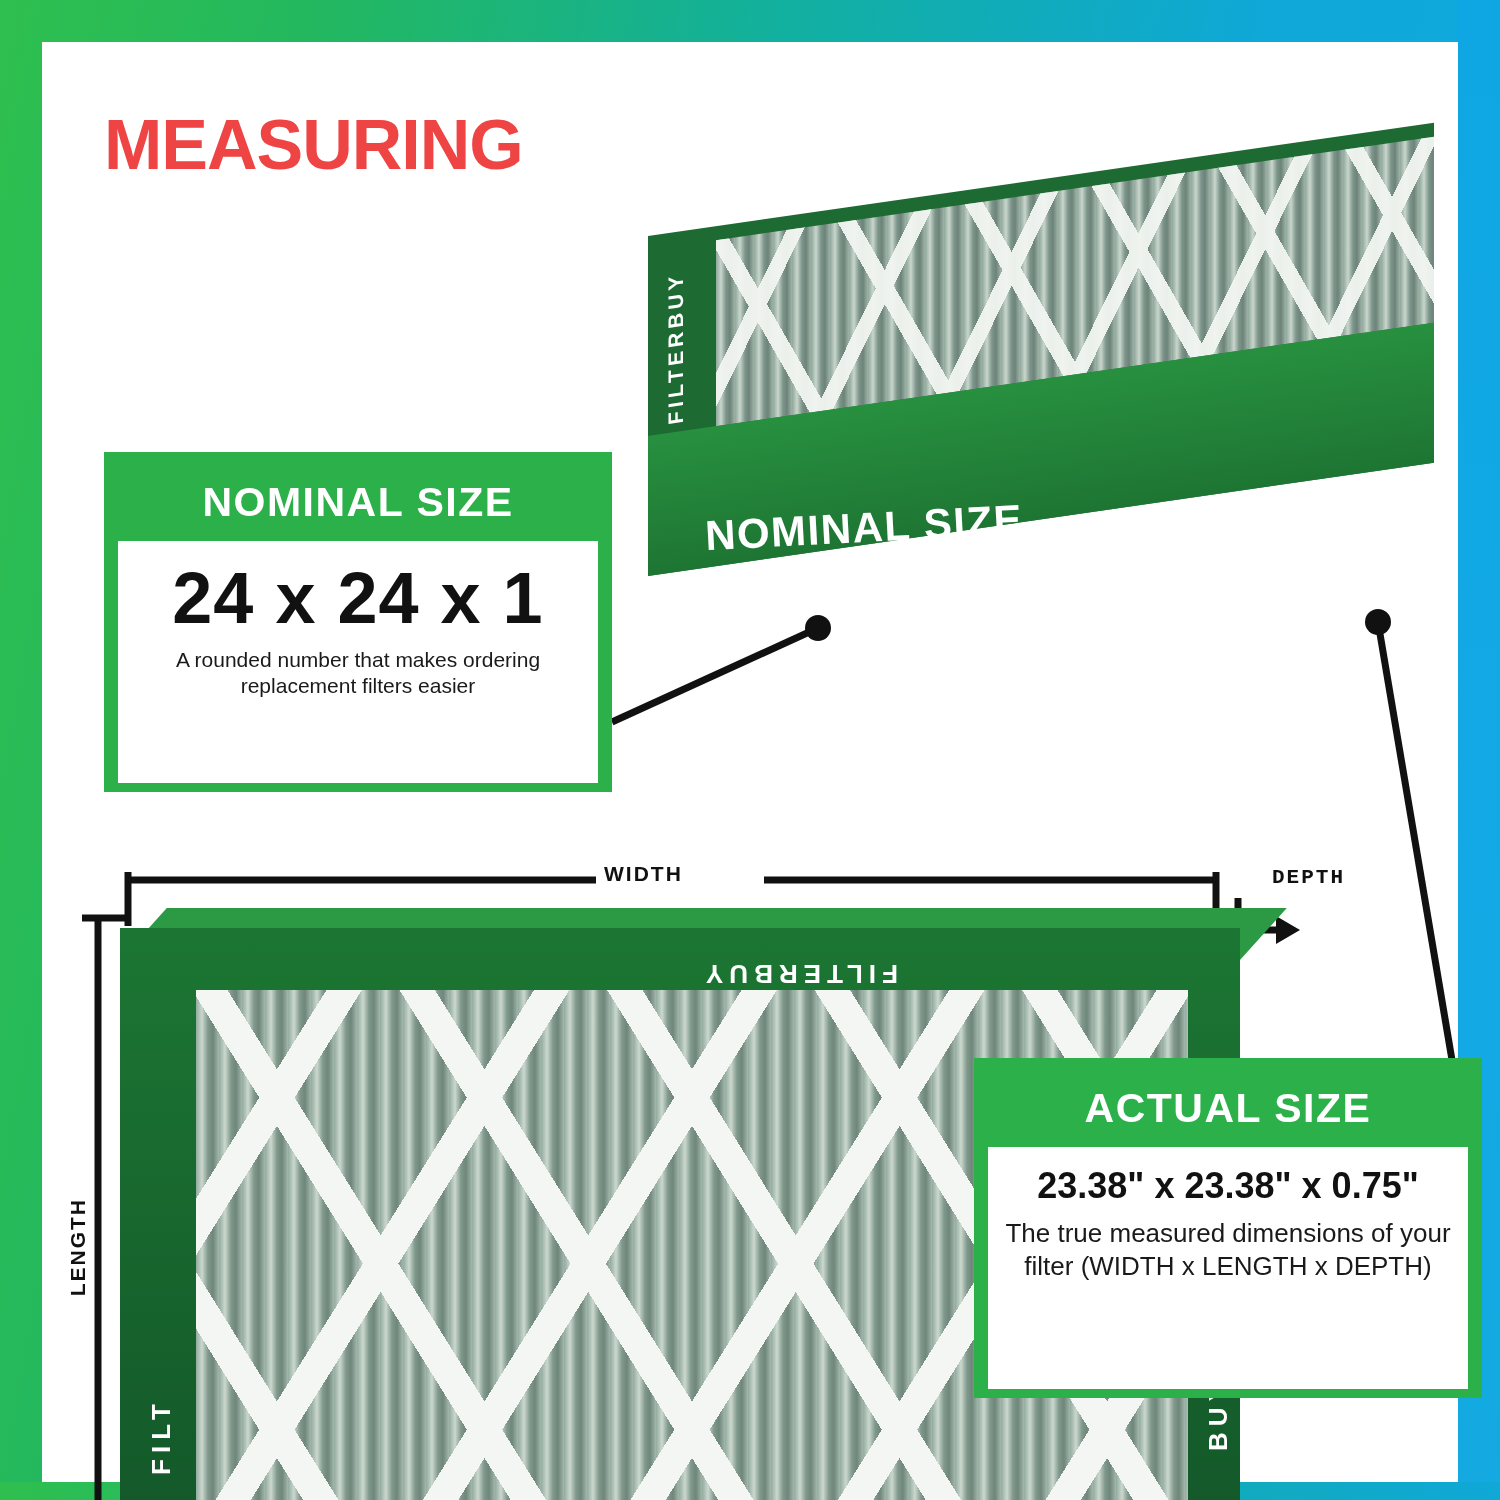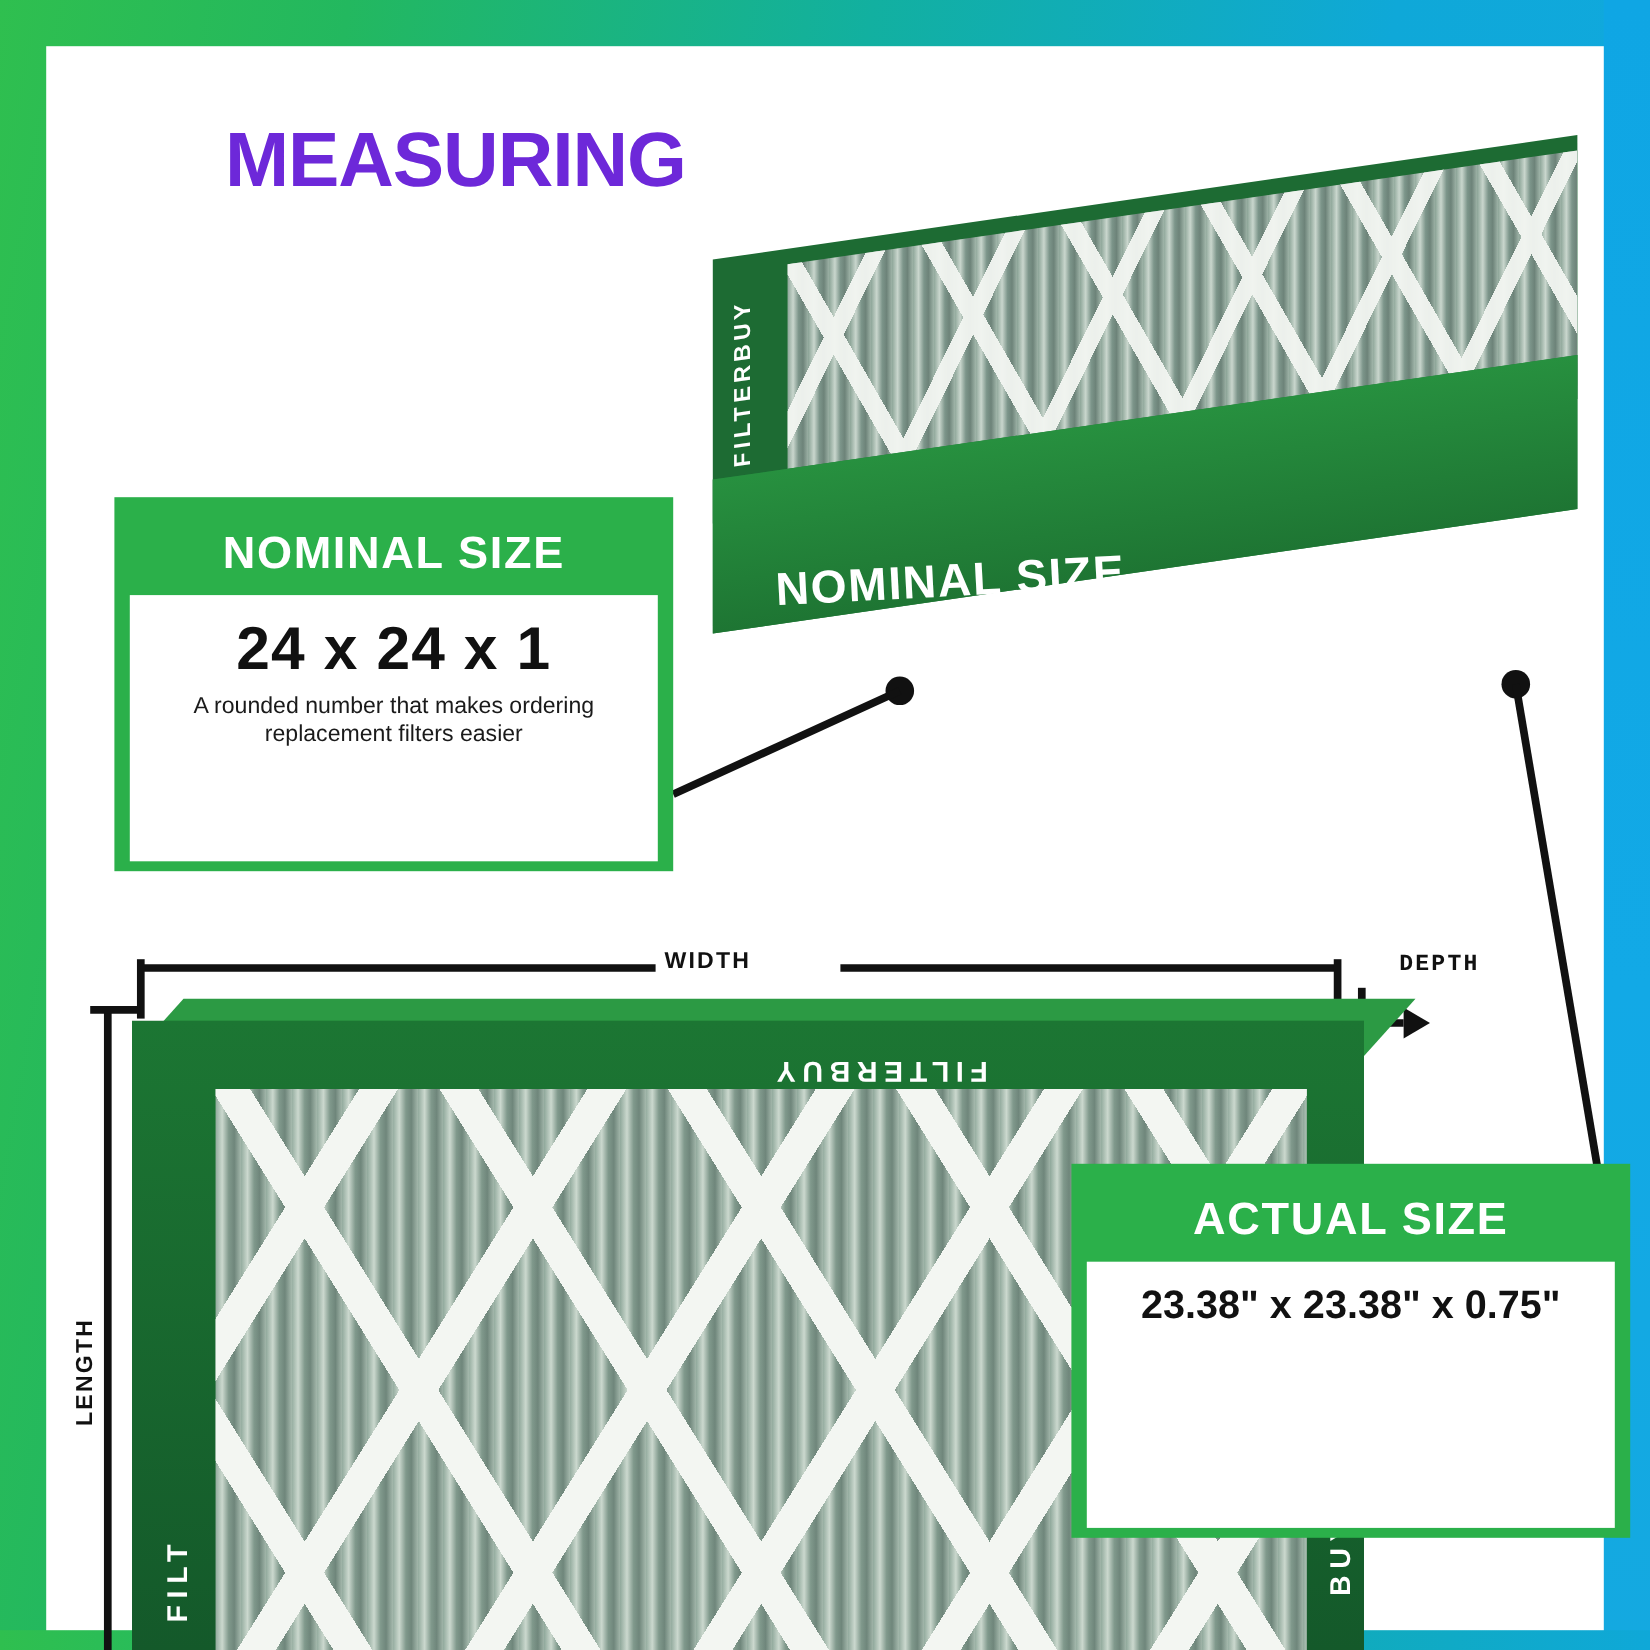--- a/index.html
+++ b/index.html
@@ -50,23 +50,22 @@
   
   .heading {
     position: absolute;
     left: 104px;
     top: 112px;
     width: 620px;
     font-size: 70px;
     line-height: 0.96;
     font-weight: bold;
     letter-spacing: -1px;
-    color: #6d28d9;
+    color: #ef4444;
     text-transform: uppercase;
-    text-align: center;
   }
   .heading .ln { display: block; }
 
   
   .callout {
     position: absolute;
     background: #2bb04a;
     padding: 0;
     box-sizing: border-box;
   }
@@ -102,21 +101,21 @@
     font-size: 41px;
     line-height: 1;
     padding: 16px 0 18px 0;
   }
   #nominal-callout .c-body {
     width: 100%;
     height: 242px;
     padding: 16px 18px 10px 18px;
   }
   #nominal-callout .c-value {
-    font-size: 55px;
+    font-size: 72px;
     letter-spacing: 1px;
     margin-bottom: 8px;
   }
   #nominal-callout .c-desc {
     font-size: 21px;
     line-height: 1.25;
   }
 
   
   #actual-callout {
@@ -393,16 +392,17 @@
   </div>
 
   <div class="meas-label" id="width-label">WIDTH</div>
   <div class="meas-label" id="depth-label">DEPTH</div>
   <div class="meas-label" id="length-label">LENGTH</div>
 
   <div class="callout" id="actual-callout">
     <div class="c-title">ACTUAL SIZE</div>
     <div class="c-body">
       <div class="c-value">23.38" x 23.38" x 0.75"</div>
+      <div class="c-desc">The true measured dimensions of your filter (WIDTH x LENGTH x DEPTH)</div>
     </div>
   </div>
 
 </div>
 
 </body></html>

